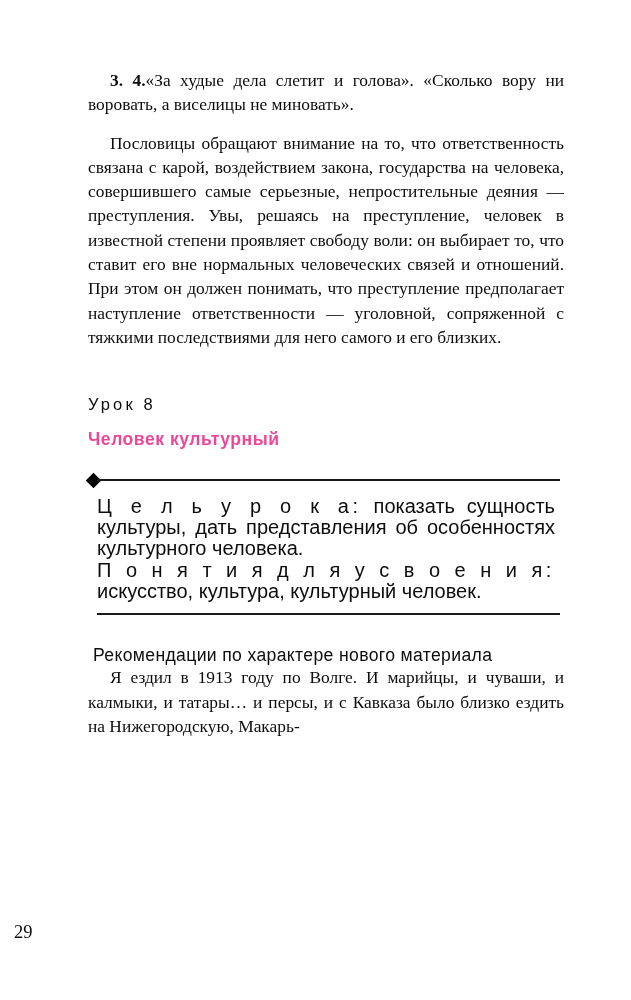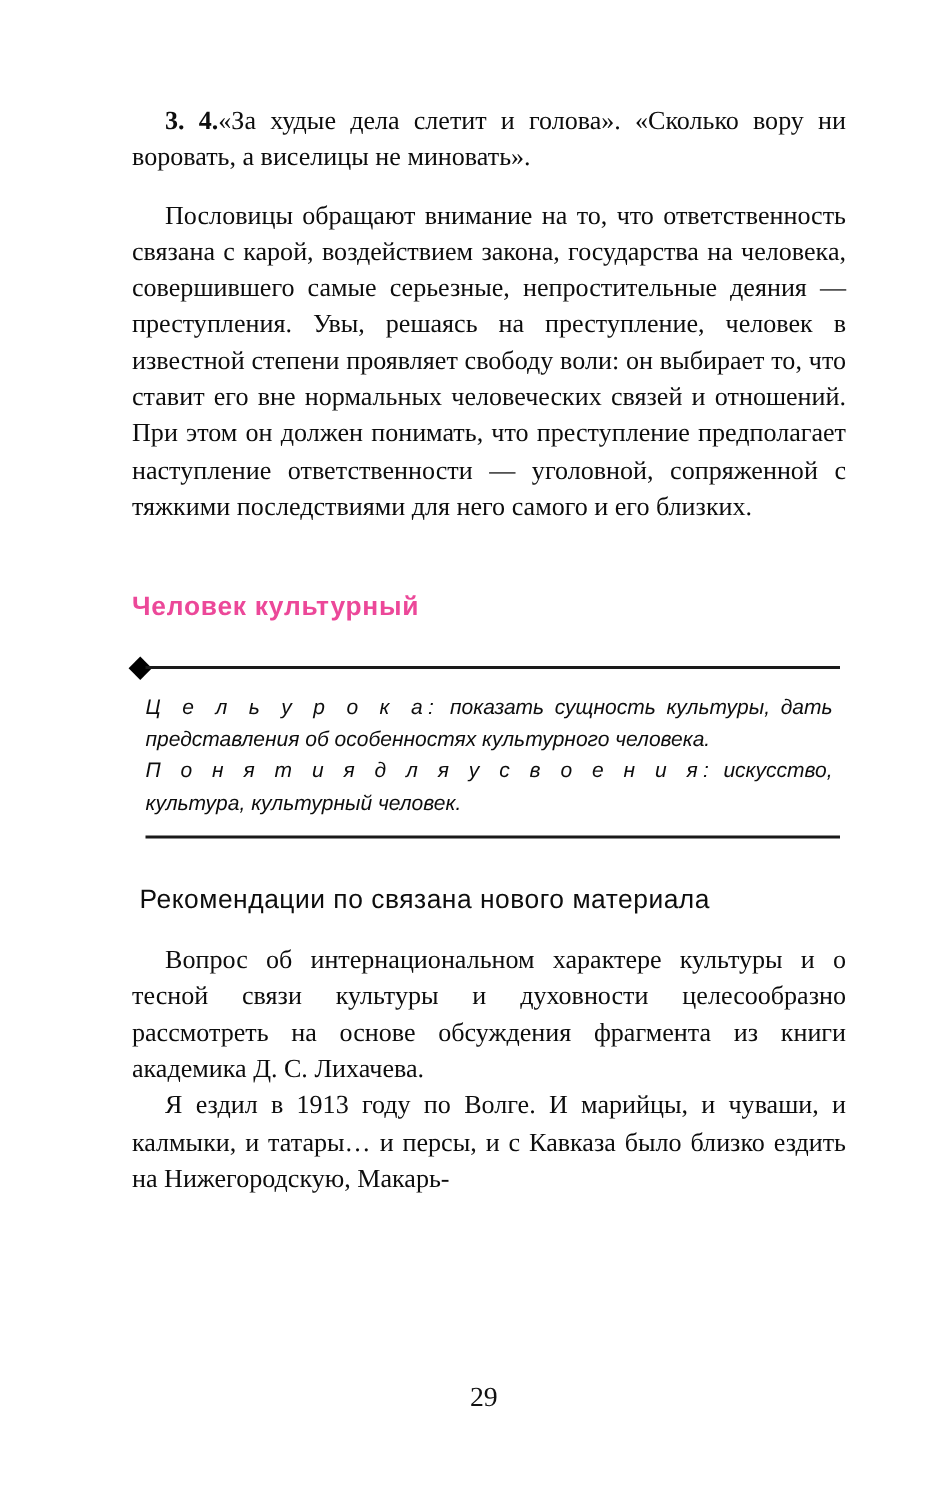--- a/index.html
+++ b/index.html
@@ -107,28 +107,27 @@
   .rule-bottom {
     margin-top: 11px;
     margin-left: 9px;
     margin-right: 4px;
     height: 2px;
     background: #1a1a1a;
   }
 
   .aim-text {
     font-family: "Liberation Sans", "DejaVu Sans", sans-serif;
-    font-size: 14px;
+    font-size: 20px;
     line-height: 21.3px;
     color: #0d0d0d;
     margin: 9px 0 0 9px;
     text-align: justify;
     text-justify: inter-word;
     width: 458px;
-    font-style: italic;
   }
 
   .aim-text + .aim-text {
     margin-top: 0;
   }
 
   .spaced-label {
     letter-spacing: 3.6px;
   }
 
@@ -146,59 +145,59 @@
   .after-heading {
     margin-top: 18px;
   }
 
   
   .folio {
     position: absolute;
     left: 0;
     right: 0;
     top: 922px;
-    text-align: center;
+    text-align: left;
     font-family: "Liberation Serif", "DejaVu Serif", serif;
     font-size: 18.5px;
     color: #111111;
     margin-left: 14px;
   }
 </style>
 </head>
 <body>
 
 <div class="page">
 
   <div class="content">
 
     <p class="serif-para indent"><span class="bold-lead">3. 4.</span><span>«За худые дела слетит и голова». «Сколько вору ни воровать, а виселицы не миновать».</span></p>
 
     <p class="serif-para indent gap-para">Пословицы обращают внимание на то, что ответственность связана с карой, воздействием закона, государства на человека, совершившего самые серьезные, непростительные деяния — преступления. Увы, решаясь на преступление, человек в известной степени проявляет свободу воли: он выбирает то, что ставит его вне нормальных человеческих связей и отношений. При этом он должен понимать, что преступление предполагает наступление ответственности — уголовной, сопряженной с тяжкими последствиями для него самого и его близких.</p>
 
     <div class="lesson-block">
+      <p class="lesson-number">Урок 8</p>
       <p class="lesson-title">Человек культурный</p>
     </div>
 
     <div class="aim-box">
 
       <div class="rule-top">
         <span class="diamond"></span>
         <span class="rule-line"></span>
       </div>
 
       <p class="aim-text"><span class="spaced-label">Ц е л ь   у р о к а:</span> <span>показать сущность культуры, дать представления об особенностях культурного человека.</span></p>
 
       <p class="aim-text"><span class="spaced-label">П о н я т и я   д л я   у с в о е н и я:</span> <span>искусство, культура, культурный человек.</span></p>
 
       <div class="rule-bottom"></div>
     </div>
 
-    <p class="section-heading">Рекомендации по связана нового материала</p>
-
-    <p class="serif-para indent after-heading">Вопрос об интернациональном характере культуры и о тесной связи культуры и духовности целесообразно рассмотреть на основе обсуждения фрагмента из книги академика Д. С. Лихачева.</p>
+    <p class="section-heading">Рекомендации по характере нового материала</p>
+
 
 
     <p class="serif-para indent">Я ездил в 1913 году по Волге. И марийцы, и чуваши, и калмыки, и татары… и персы, и с Кавказа было близко ездить на Нижегородскую, Макарь-</p>
 
   </div>
 
   <div class="folio">29</div>
 
 </div>
 

